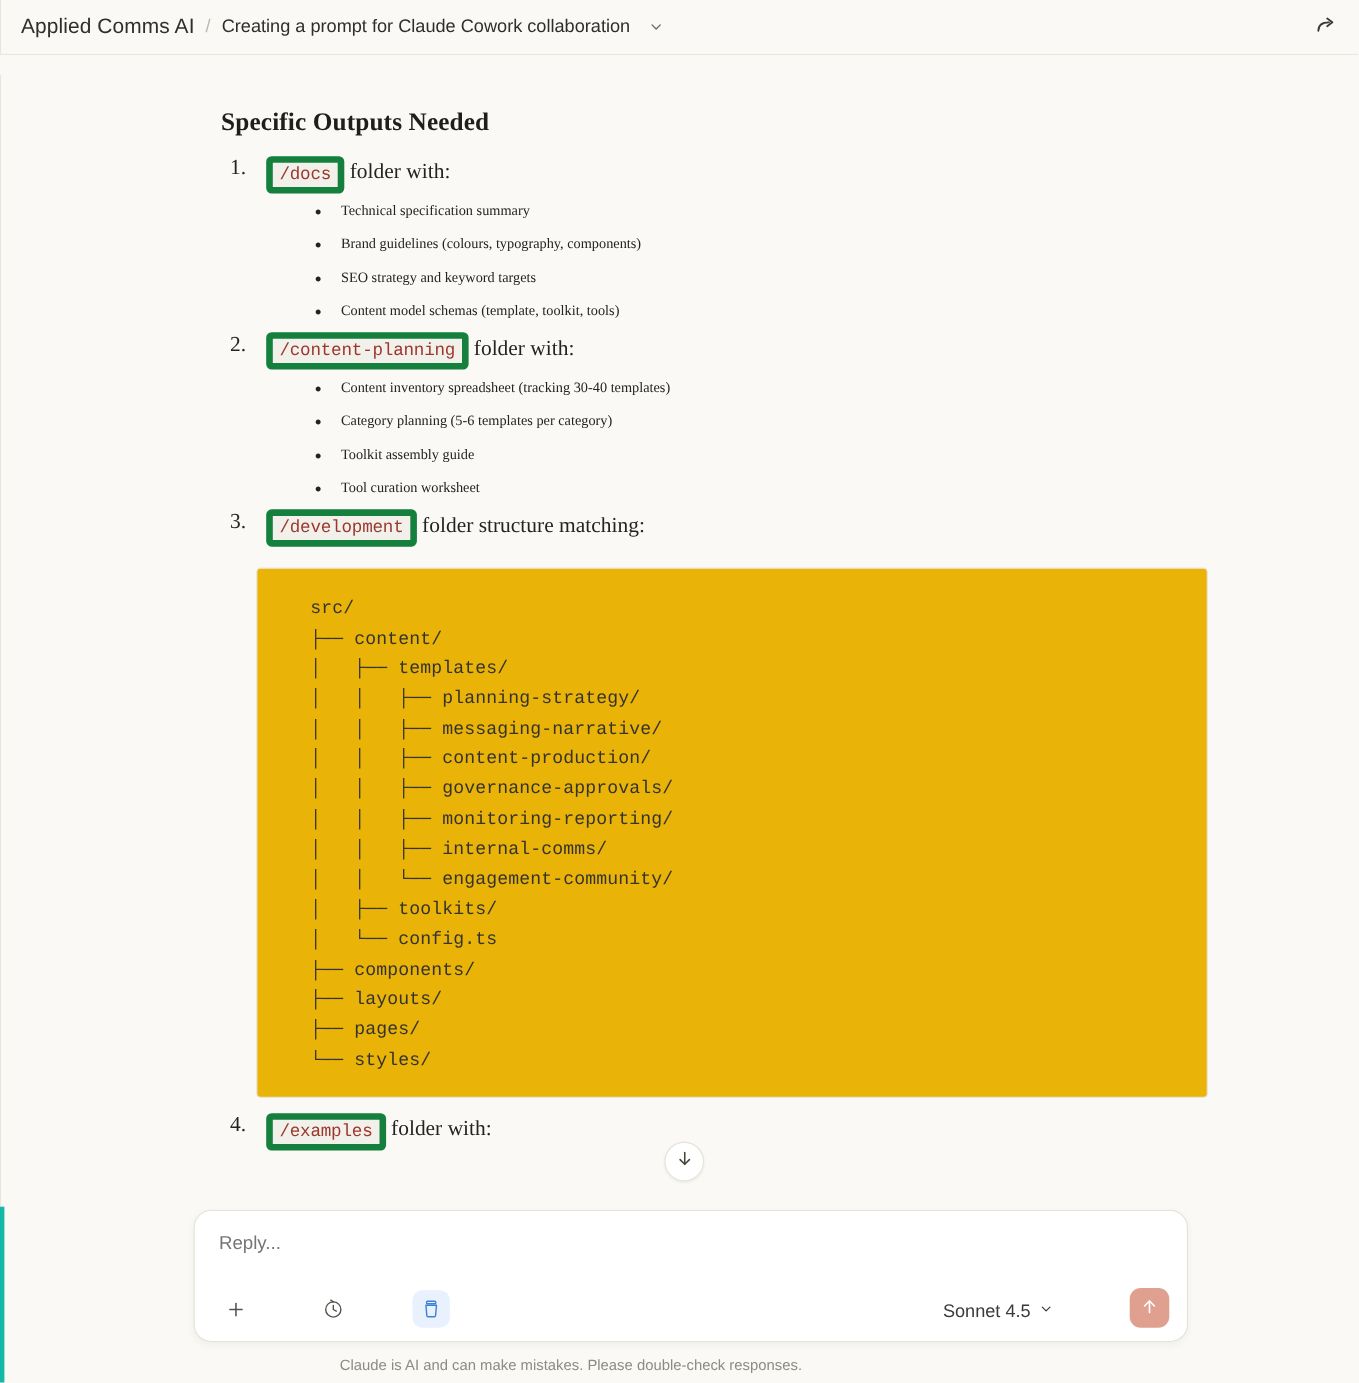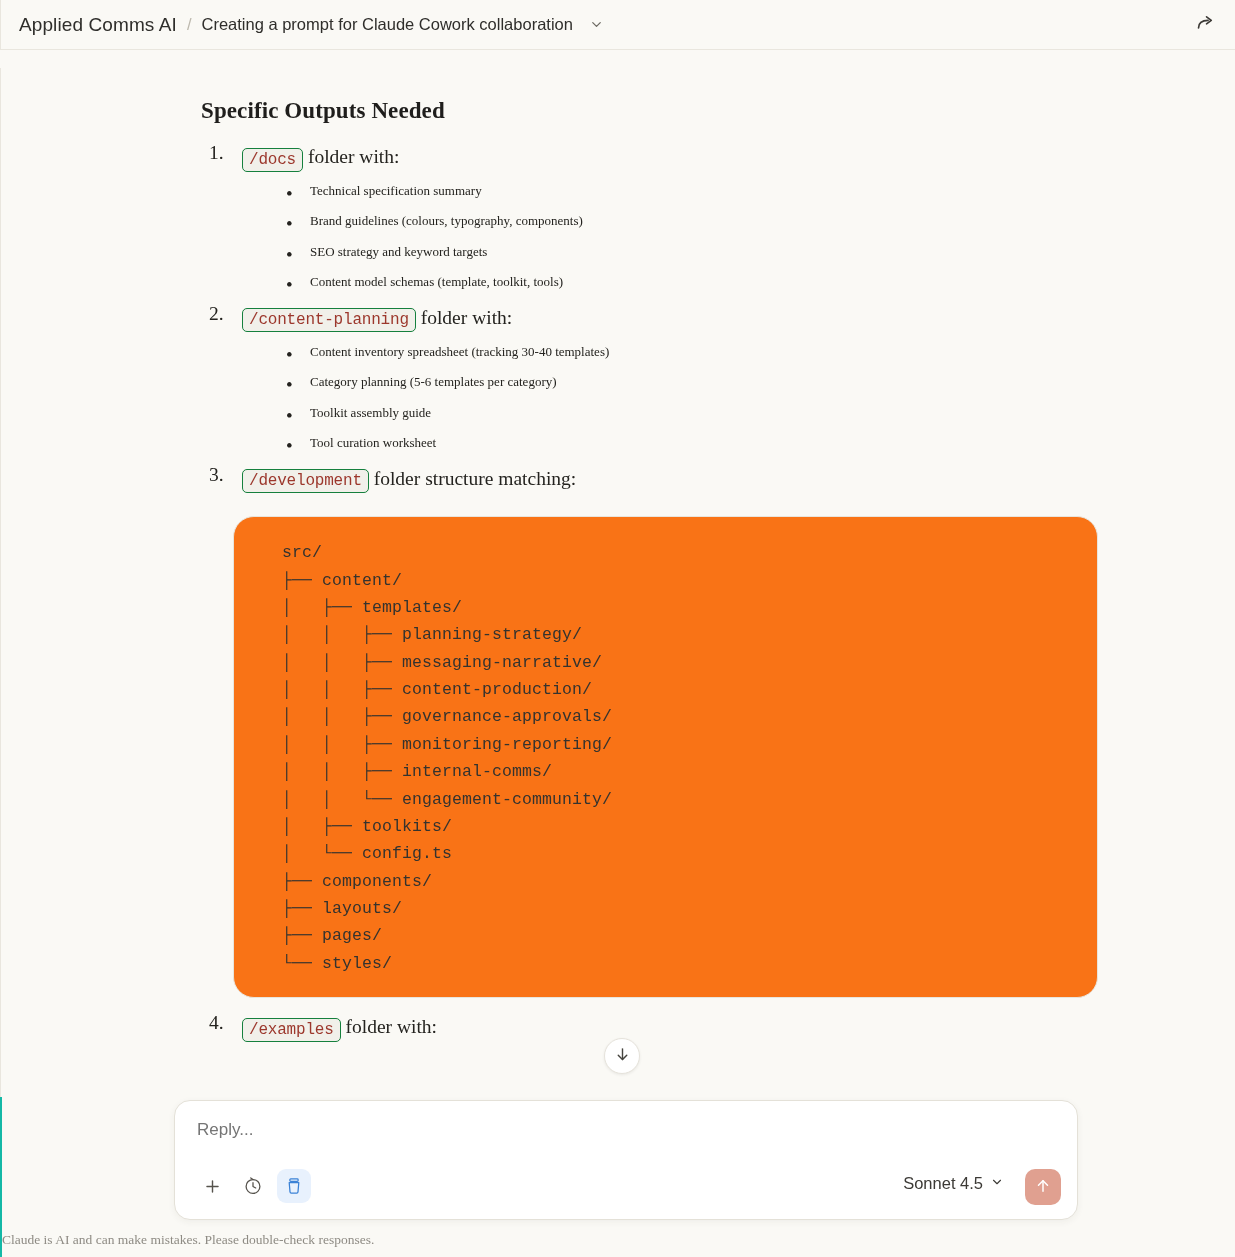--- a/index.html
+++ b/index.html
@@ -119,21 +119,21 @@
     line-height: 1.55;
     color: #24231f;
     display: block;
   }
 
   code.inline {
     font-family: "Liberation Mono", monospace;
     font-size: 16px;
     color: #9c372c;
     background: #f1f0ea;
-    border: 1px solid #15803d;
+    border: 6px solid #15803d;
     border-radius: 5px;
     padding: 1.5px 6px 2.5px 6px;
     letter-spacing: -0.2px;
     white-space: nowrap;
     text-align: center;
   }
 
   ul.inner {
     list-style: none;
     margin-top: 10px;
@@ -156,23 +156,23 @@
     top: -1px;
     color: #24231f;
     font-size: 19px;
   }
 
   
   .codeblock {
     margin: 22px 0 14px 0;
     margin-left: -9px;
     width: 865px;
-    background: #f97316;
+    background: #eab308;
     border: 1px solid #e8e5dd;
-    border-radius: 21px;
+    border-radius: 4px;
     padding: 22px 26px 20px 48px;
   }
   .codeblock pre {
     font-family: "Liberation Mono", monospace;
     font-size: 16.5px;
     line-height: 1.66;
     color: #34332f;
     white-space: pre;
     letter-spacing: 0.1px;
   }
@@ -196,21 +196,21 @@
   }
 
   
   .composer-wrap {
     position: absolute;
     left: 0; bottom: 0;
     width: 1235px;
     height: 160px;
     background: #faf9f5;
     z-index: 10;
-    border-left: 2px solid #14b8a6;
+    border-left: 4px solid #14b8a6;
   }
   .composer {
     position: absolute;
     left: 172px;
     top: 3px;
     width: 904px;
     height: 120px;
     background: #ffffff;
     border: 1px solid #e4e1d8;
     border-radius: 16px;
@@ -225,22 +225,23 @@
     font-size: 17px;
     color: #8d8a84;
     border: none;
     outline: none;
     background: transparent;
     width: 100%;
     padding: 2px 0 0 2px;
   }
   .composer-bar {
     display: flex;
-    align-items: flex-start;
+    align-items: flex-end;
     height: 38px;
+    gap: 48px;
   }
   .tool-btn {
     width: 34px; height: 34px;
     display: flex;
     align-items: center;
     justify-content: center;
     border-radius: 9px;
     color: #56534d;
     cursor: pointer;
     margin-right: 7px;
@@ -269,22 +270,22 @@
     display: flex;
     align-items: center;
     justify-content: center;
     cursor: pointer;
     border: none;
   }
   .footer-note {
     position: absolute;
     left: 0; bottom: 9px;
     width: 1030px;
-    text-align: left;
-    font-family: Liberation Serif, serif;
+    text-align: center;
+    font-family: Liberation Sans, sans-serif;
     font-size: 13.5px;
     color: #8e8b84;
   }
 </style>
 </head>
 <body>
 
 <div class="app-header">
   <span class="crumb">Applied Comms AI</span>
   <span class="crumb-sep">/</span>

